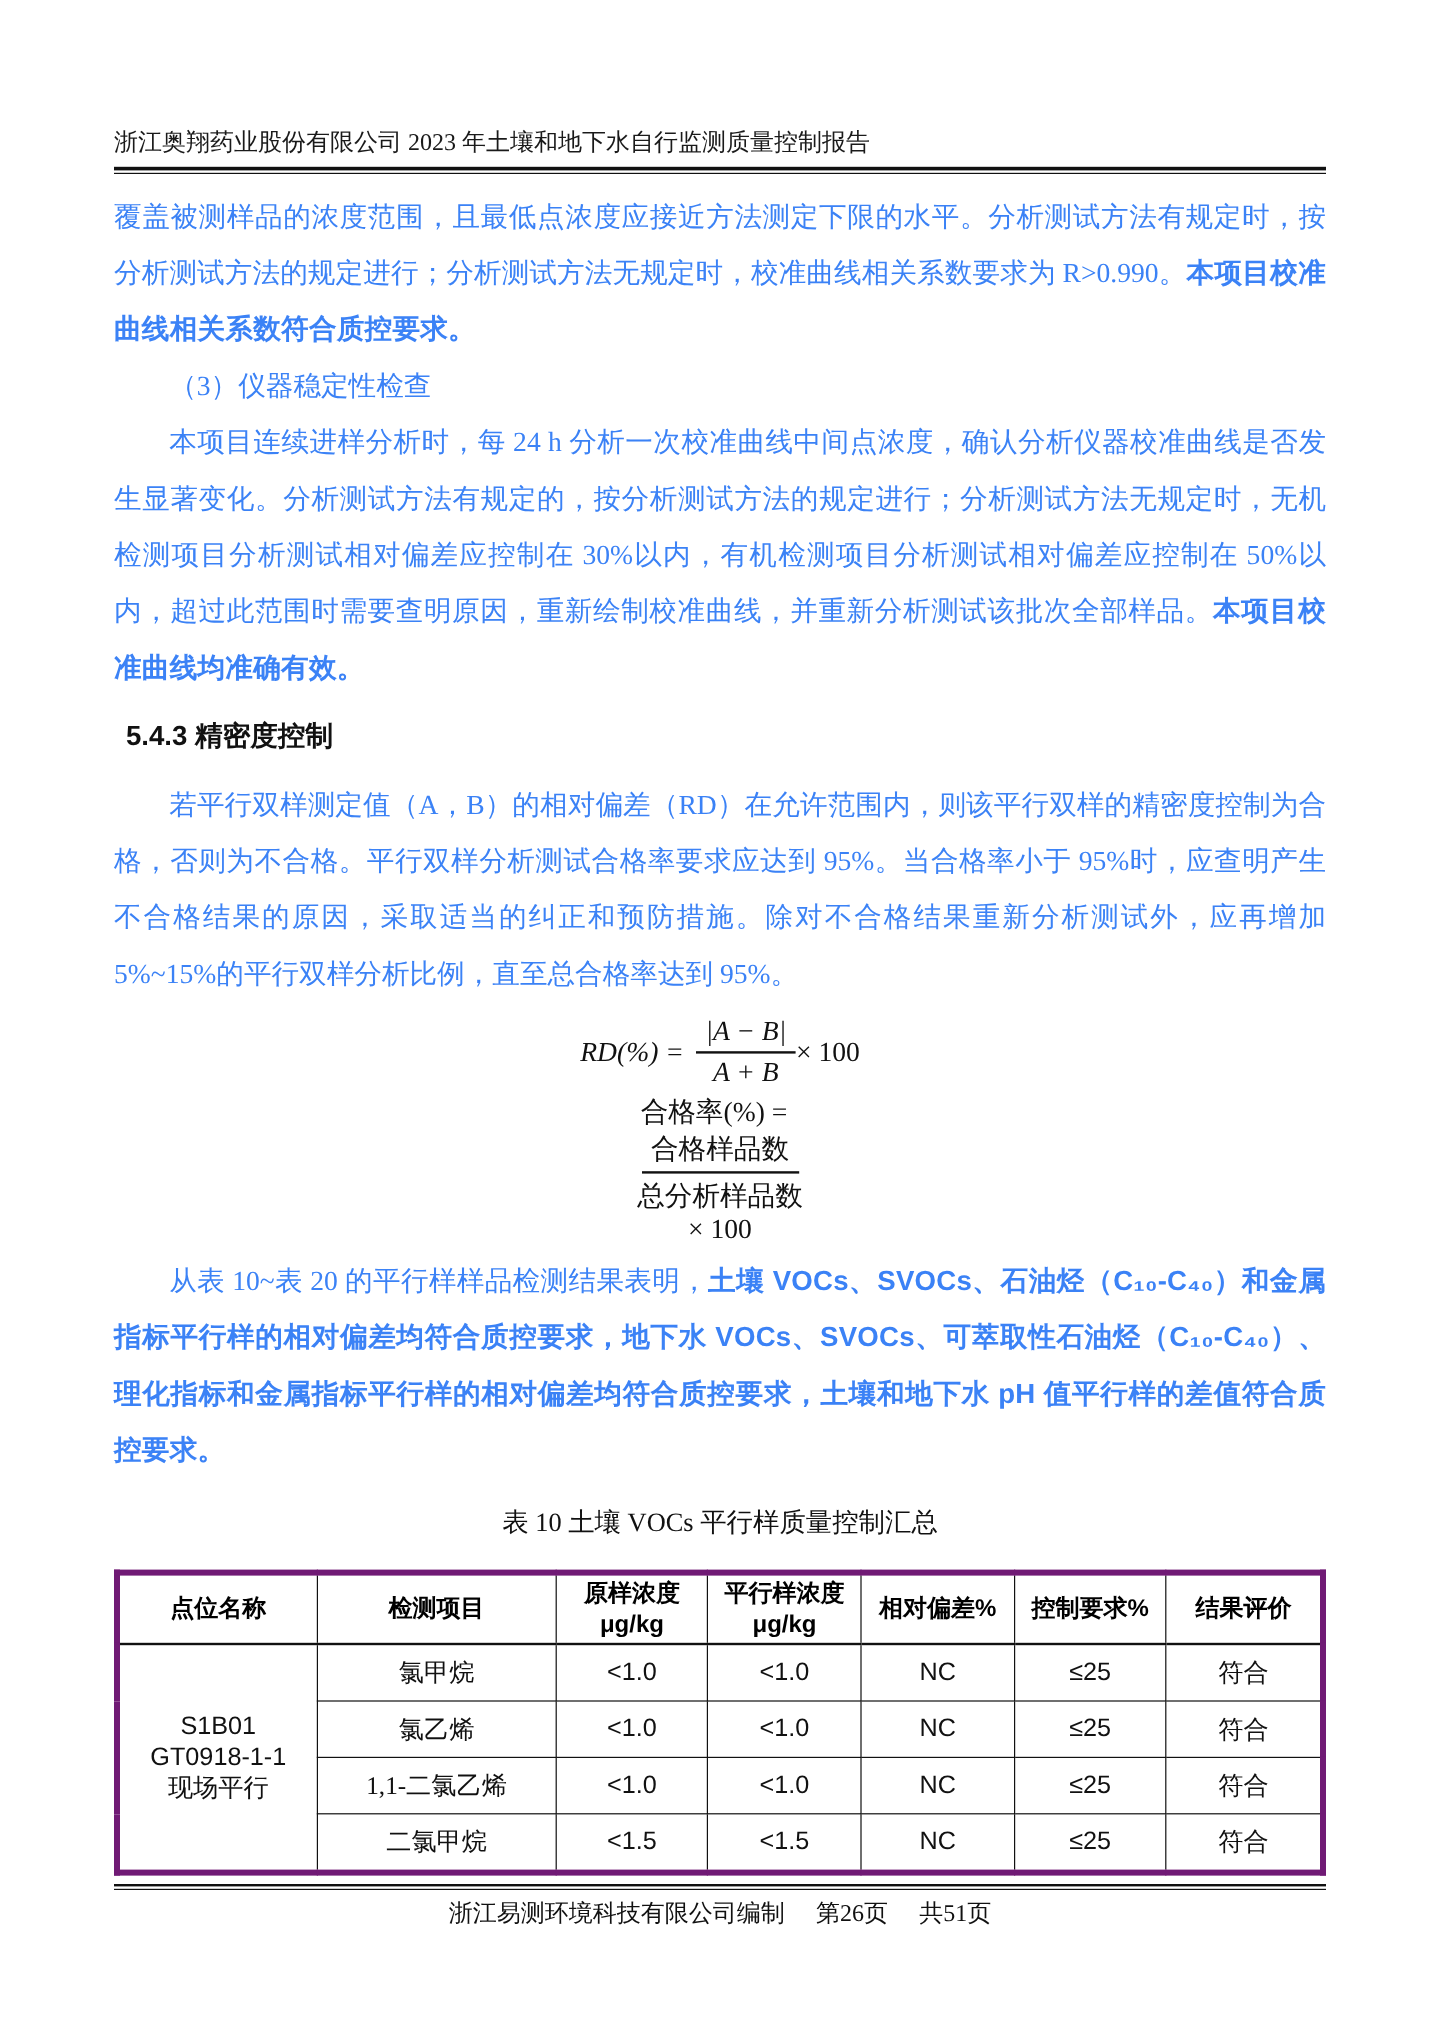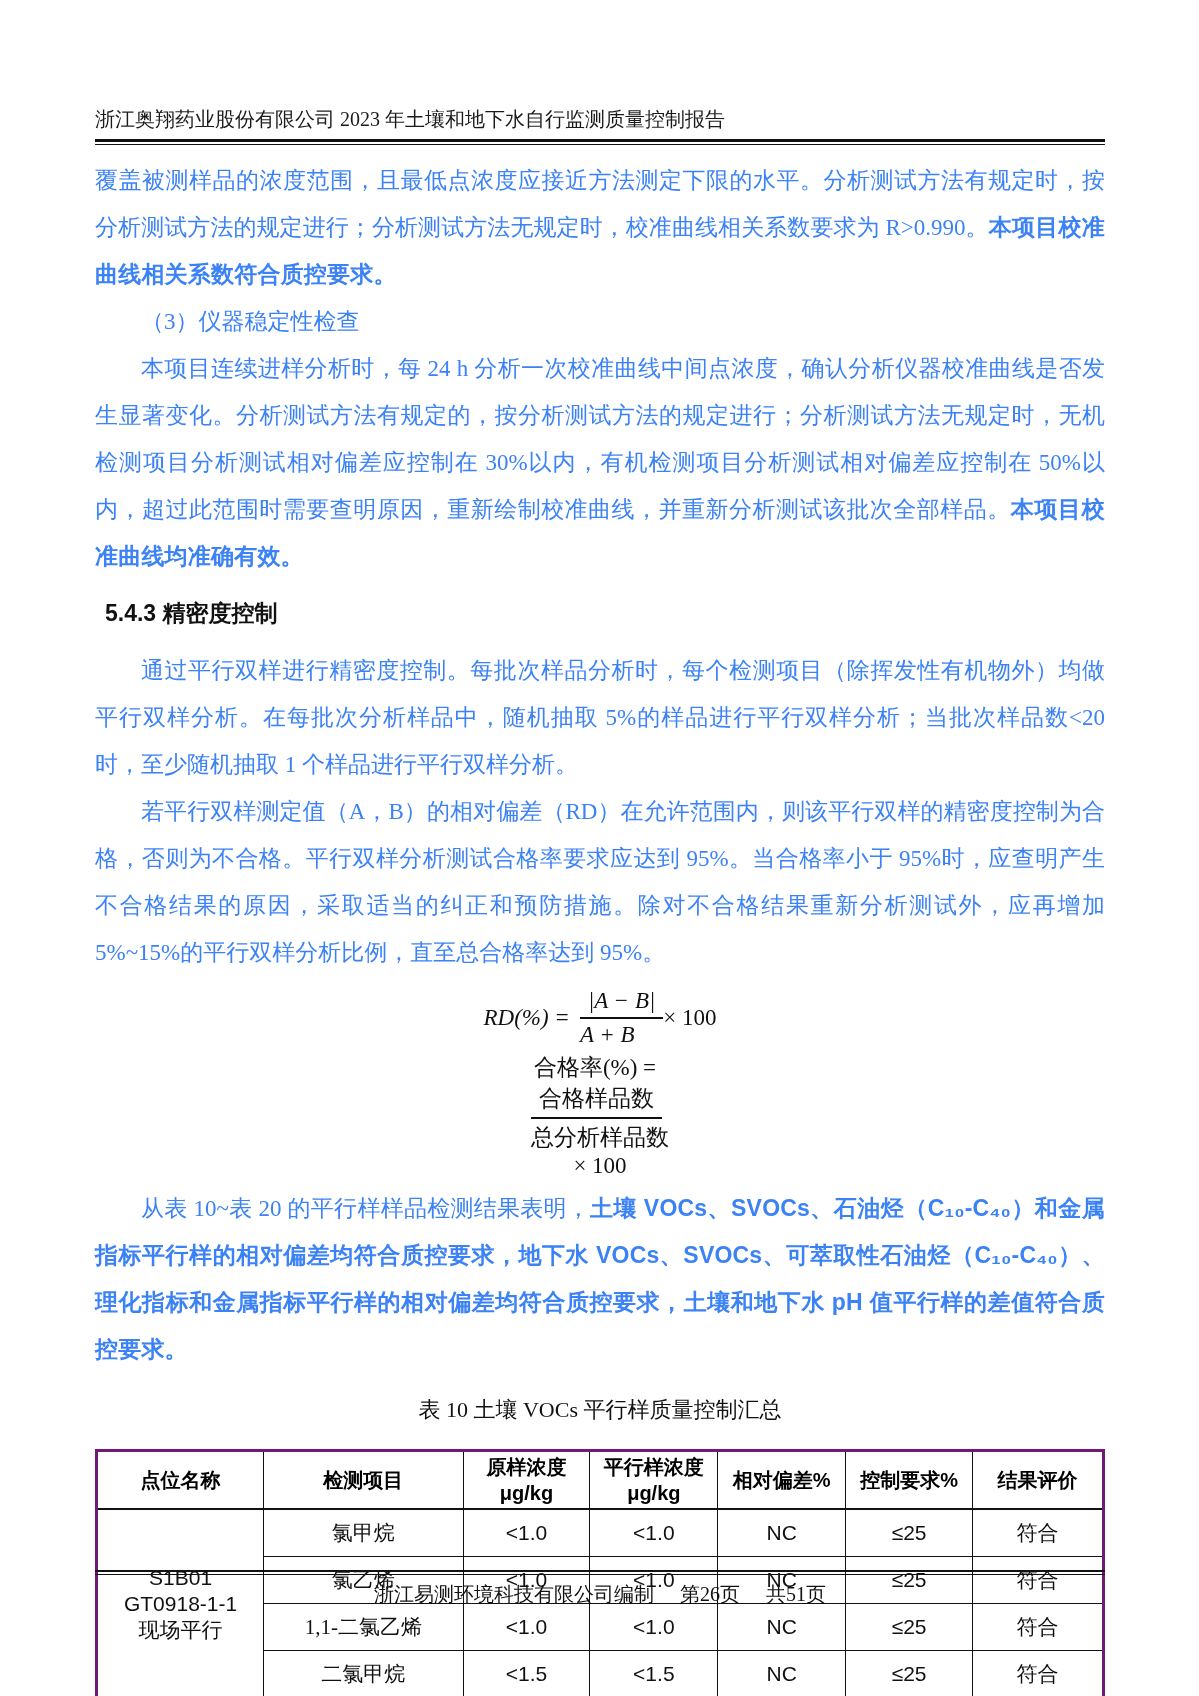--- a/index.html
+++ b/index.html
@@ -68,21 +68,21 @@
     color: #111;
     font-family: "Liberation Serif", "DejaVu Serif", serif;
   }
   .formula.f1 { margin: 12px 0 4px 0; }
   .formula.f2 { margin: 4px 0 6px 0; flex-direction: column; }
   .f-lhs { margin-right: 10px; }
   .f-lhs.it { font-style: italic; }
   .frac {
     display: inline-flex;
     flex-direction: column;
-    align-items: flex-start;
+    align-items: center;
     text-align: center;
   }
   .frac .num {
     padding: 0 8px 3px 8px;
     border-bottom: 2px solid #111;
     font-style: italic;
   }
   .frac .den { padding-top: 3px; font-style: italic; }
   .frac.cn .num, .frac.cn .den { font-style: normal; }
   .f-suf { margin-left: 0; font-family: Liberation Serif, serif; }
@@ -90,21 +90,21 @@
   .tbl-caption {
     text-align: center;
     font-size: 22px;
     margin: 22px 0 16px 0;
     color: #111;
   }
   table.qc {
     width: 100%;
     border-collapse: collapse;
     table-layout: fixed;
-    border: 3px solid #701a75;
+    border: 5px solid #701a75;
     margin-top: 24px;
   }
   table.qc th, table.qc td {
     border: 1.6px solid #111;
     text-align: center;
     vertical-align: middle;
     padding: 0;
     overflow: hidden;
   }
   table.qc th {
@@ -165,21 +165,20 @@
   <div class="inner doc-body">
 
     <p class="body-p"><span>覆盖被测样品的浓度范围，且最低点浓度应接近方法测定下限的水平。分析测试方法有规定时，按分析测试方法的规定进行；分析测试方法无规定时，校准曲线相关系数要求为 R&gt;0.990。</span><span class="b">本项目校准曲线相关系数符合质控要求。</span></p>
 
     <p class="body-p indent">（3）仪器稳定性检查</p>
 
     <p class="body-p indent"><span>本项目连续进样分析时，每 24 h 分析一次校准曲线中间点浓度，确认分析仪器校准曲线是否发生显著变化。分析测试方法有规定的，按分析测试方法的规定进行；分析测试方法无规定时，无机检测项目分析测试相对偏差应控制在 30%以内，有机检测项目分析测试相对偏差应控制在 50%以内，超过此范围时需要查明原因，重新绘制校准曲线，并重新分析测试该批次全部样品。</span><span class="b">本项目校准曲线均准确有效。</span></p>
 
     <h3 class="sec">5.4.3 精密度控制</h3>
 
-    <p class="body-p indent">通过平行双样进行精密度控制。每批次样品分析时，每个检测项目（除挥发性有机物外）均做平行双样分析。在每批次分析样品中，随机抽取 5%的样品进行平行双样分析；当批次样品数&lt;20 时，至少随机抽取 1 个样品进行平行双样分析。</p>
 
     <p class="body-p indent">若平行双样测定值（A，B）的相对偏差（RD）在允许范围内，则该平行双样的精密度控制为合格，否则为不合格。平行双样分析测试合格率要求应达到 95%。当合格率小于 95%时，应查明产生不合格结果的原因，采取适当的纠正和预防措施。除对不合格结果重新分析测试外，应再增加 5%~15%的平行双样分析比例，直至总合格率达到 95%。</p>
 
     <div class="formula f1">
       <span class="f-lhs it">RD(%) =</span>
       <span class="frac">
         <span class="num">|A − B|</span>
         <span class="den">A + B</span>
       </span>
       <span class="f-suf">× 100</span>

